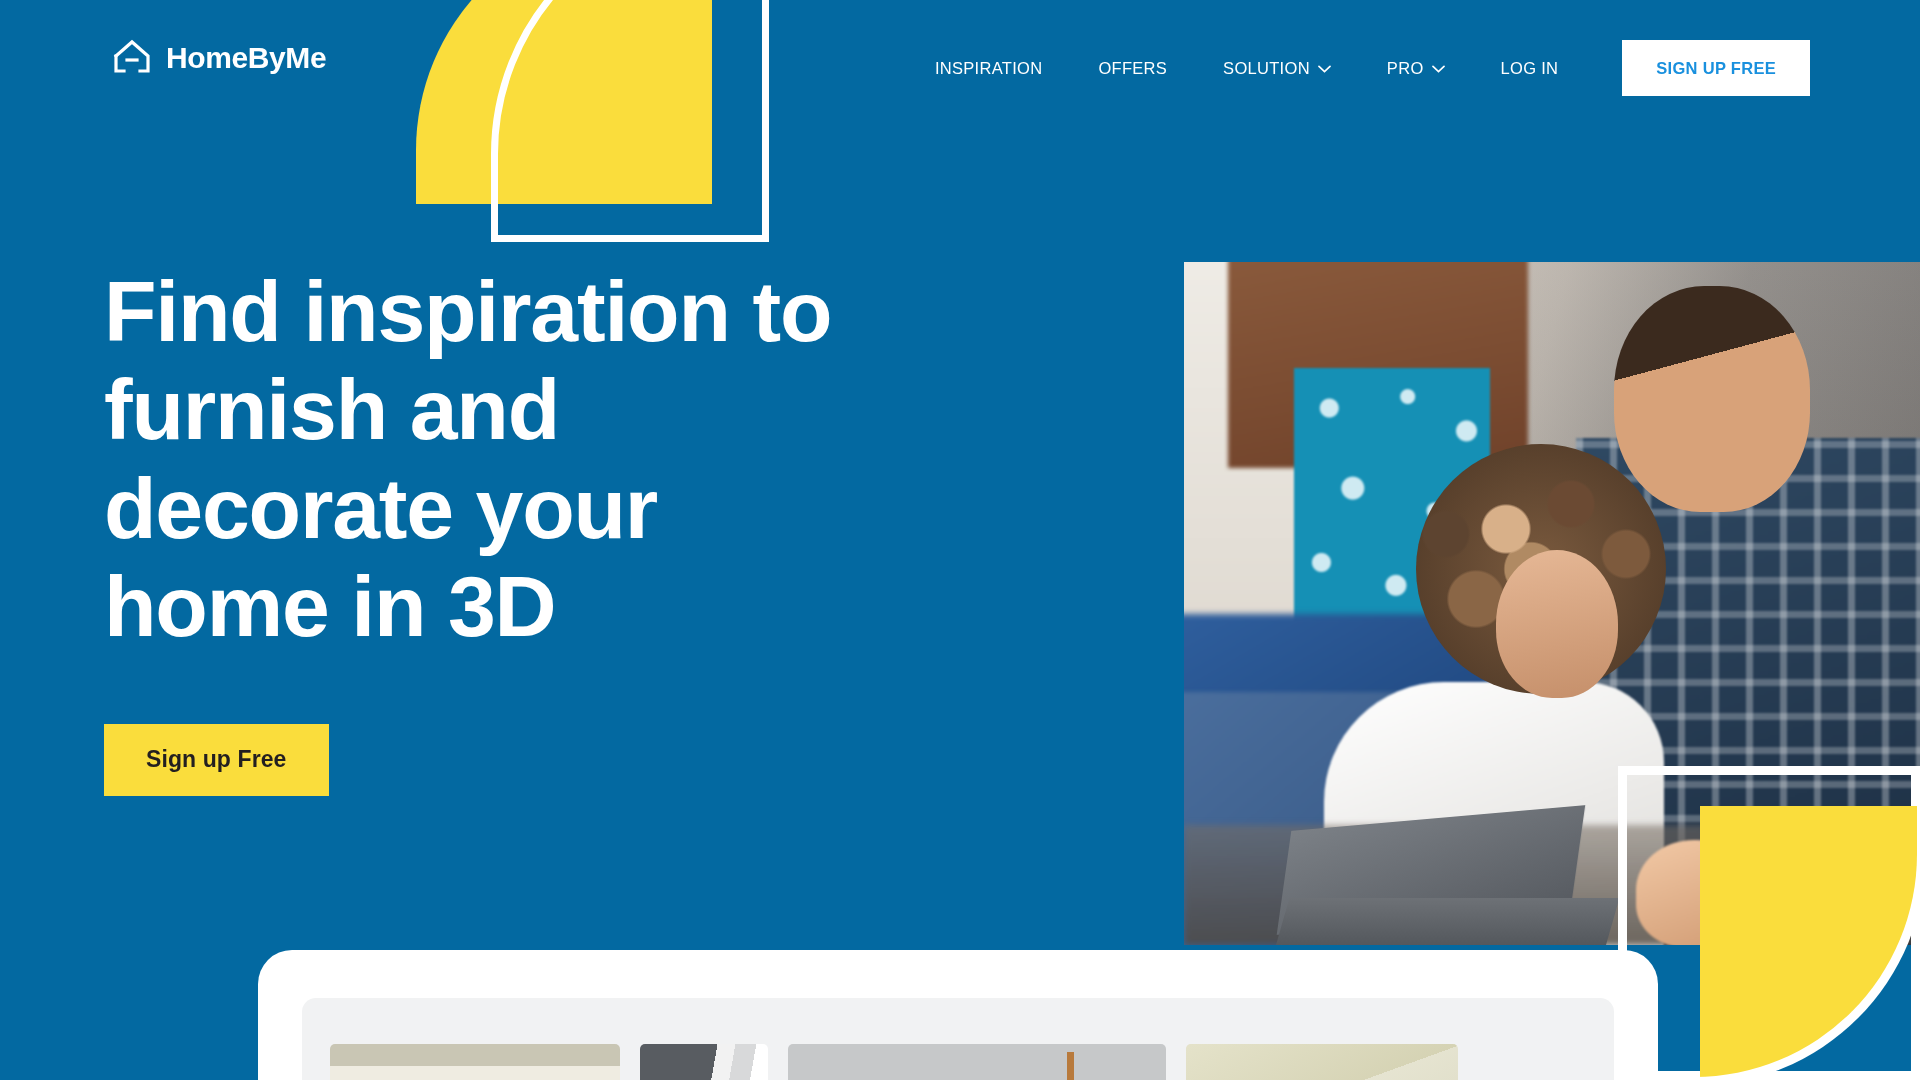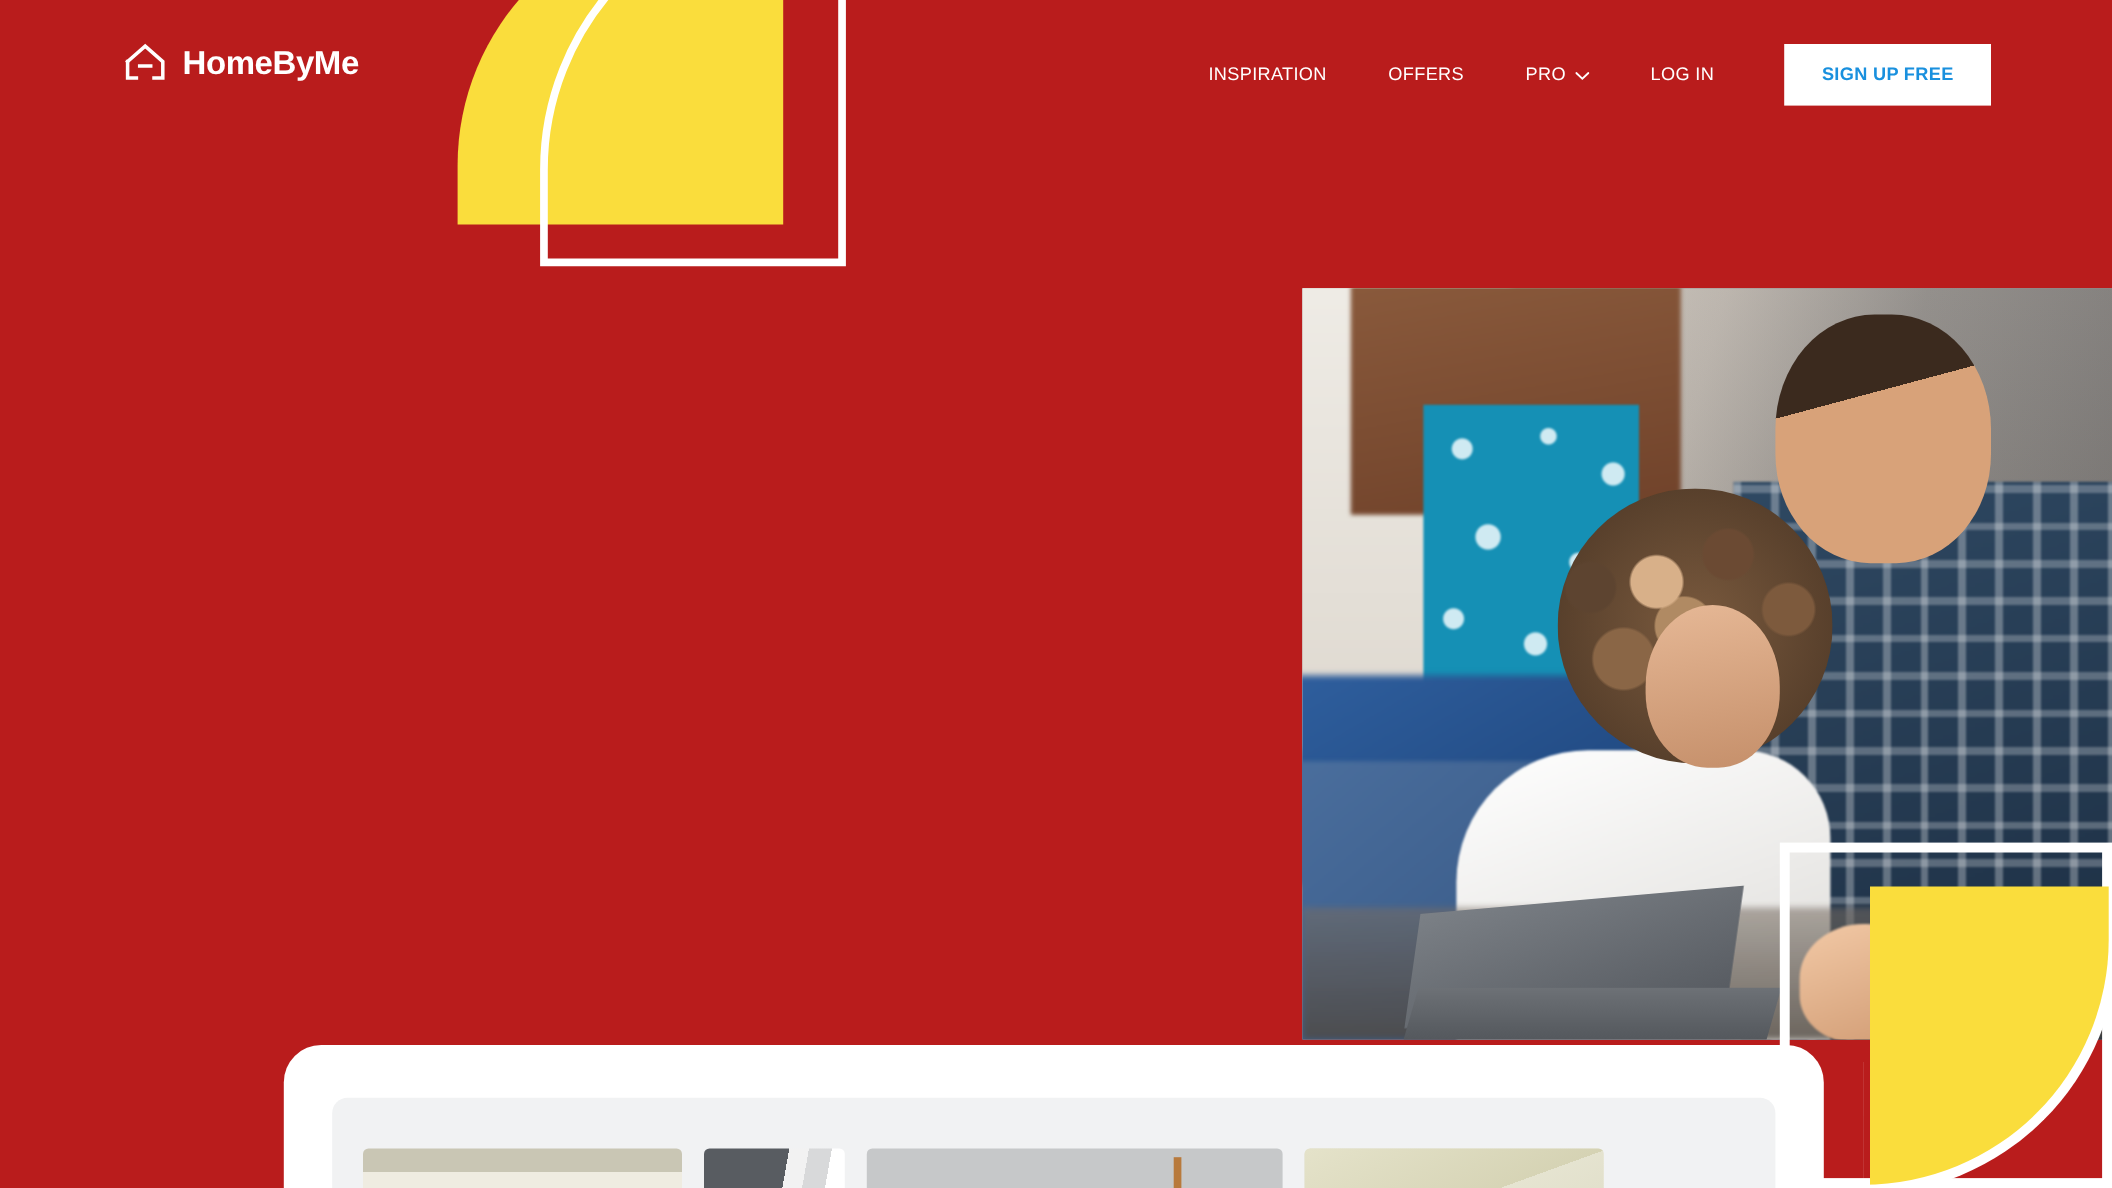--- a/index.html
+++ b/index.html
@@ -2,21 +2,21 @@
 <html><head>
 <meta charset="utf-8">
 <style>
   * { margin:0; padding:0; box-sizing:border-box; }
   html, body {
     width:1920px; height:1080px;
     overflow:hidden;
     font-family:"Liberation Sans", sans-serif;
     background:#1990de;
   }
-  .page { position:relative; width:1920px; height:1080px; background:#b91c1c; overflow:hidden; }
+  .page { position:relative; width:1920px; height:1080px; background:#0369a1; overflow:hidden; }
 
   
   .deco-yellow-top {
     position:absolute; left:416px; top:-80px; width:296px; height:284px;
     background:#fadd3c;
     border-top-left-radius:230px;
     z-index:2;
   }
   .deco-outline-top {
     position:absolute; left:491px; top:-96px; width:278px; height:338px;
@@ -278,36 +278,51 @@
 
       <div class="nav-item">
         <span class="lbl">INSPIRATION</span>
       </div>
 
 
       <div class="nav-item">
         <span class="lbl">OFFERS</span>
       </div>
 
+      <div class="nav-item">
+        <span class="lbl">SOLUTION</span>
+        <svg class="caret" viewBox="0 0 13 8">
+          <path d="M1 1.4 L6.5 6.6 L12 1.4" fill="none" stroke="#ffffff" stroke-width="1.7" stroke-linecap="round"></path>
+        </svg>
+      </div>
 
       <div class="nav-item">
         <span class="lbl">PRO</span>
         <svg class="caret" viewBox="0 0 13 8">
           <path d="M1 1.4 L6.5 6.6 L12 1.4" fill="none" stroke="#ffffff" stroke-width="1.7" stroke-linecap="round"></path>
         </svg>
       </div>
 
       <div class="nav-item">
         <span class="lbl">LOG IN</span>
       </div>
 
       <div class="nav-cta">SIGN UP FREE</div>
     </div>
   </div>
 
+  <div class="hero-copy">
+    <h1 class="headline">
+      <span class="ln">Find inspiration to</span>
+      <span class="ln">furnish and</span>
+      <span class="ln">decorate your</span>
+      <span class="ln">home in 3D</span>
+    </h1>
+    <div class="cta-primary">Sign up Free</div>
+  </div>
 
   <div class="hero-photo">
     <div class="hp">
       <div class="hp-room"></div>
       <div class="hp-wall"></div>
       <div class="hp-cabinet"></div>
       <div class="hp-basket"></div>
       <div class="hp-bedblue"></div>
       <div class="hp-man-body"></div>
       <div class="hp-man-head"></div>

